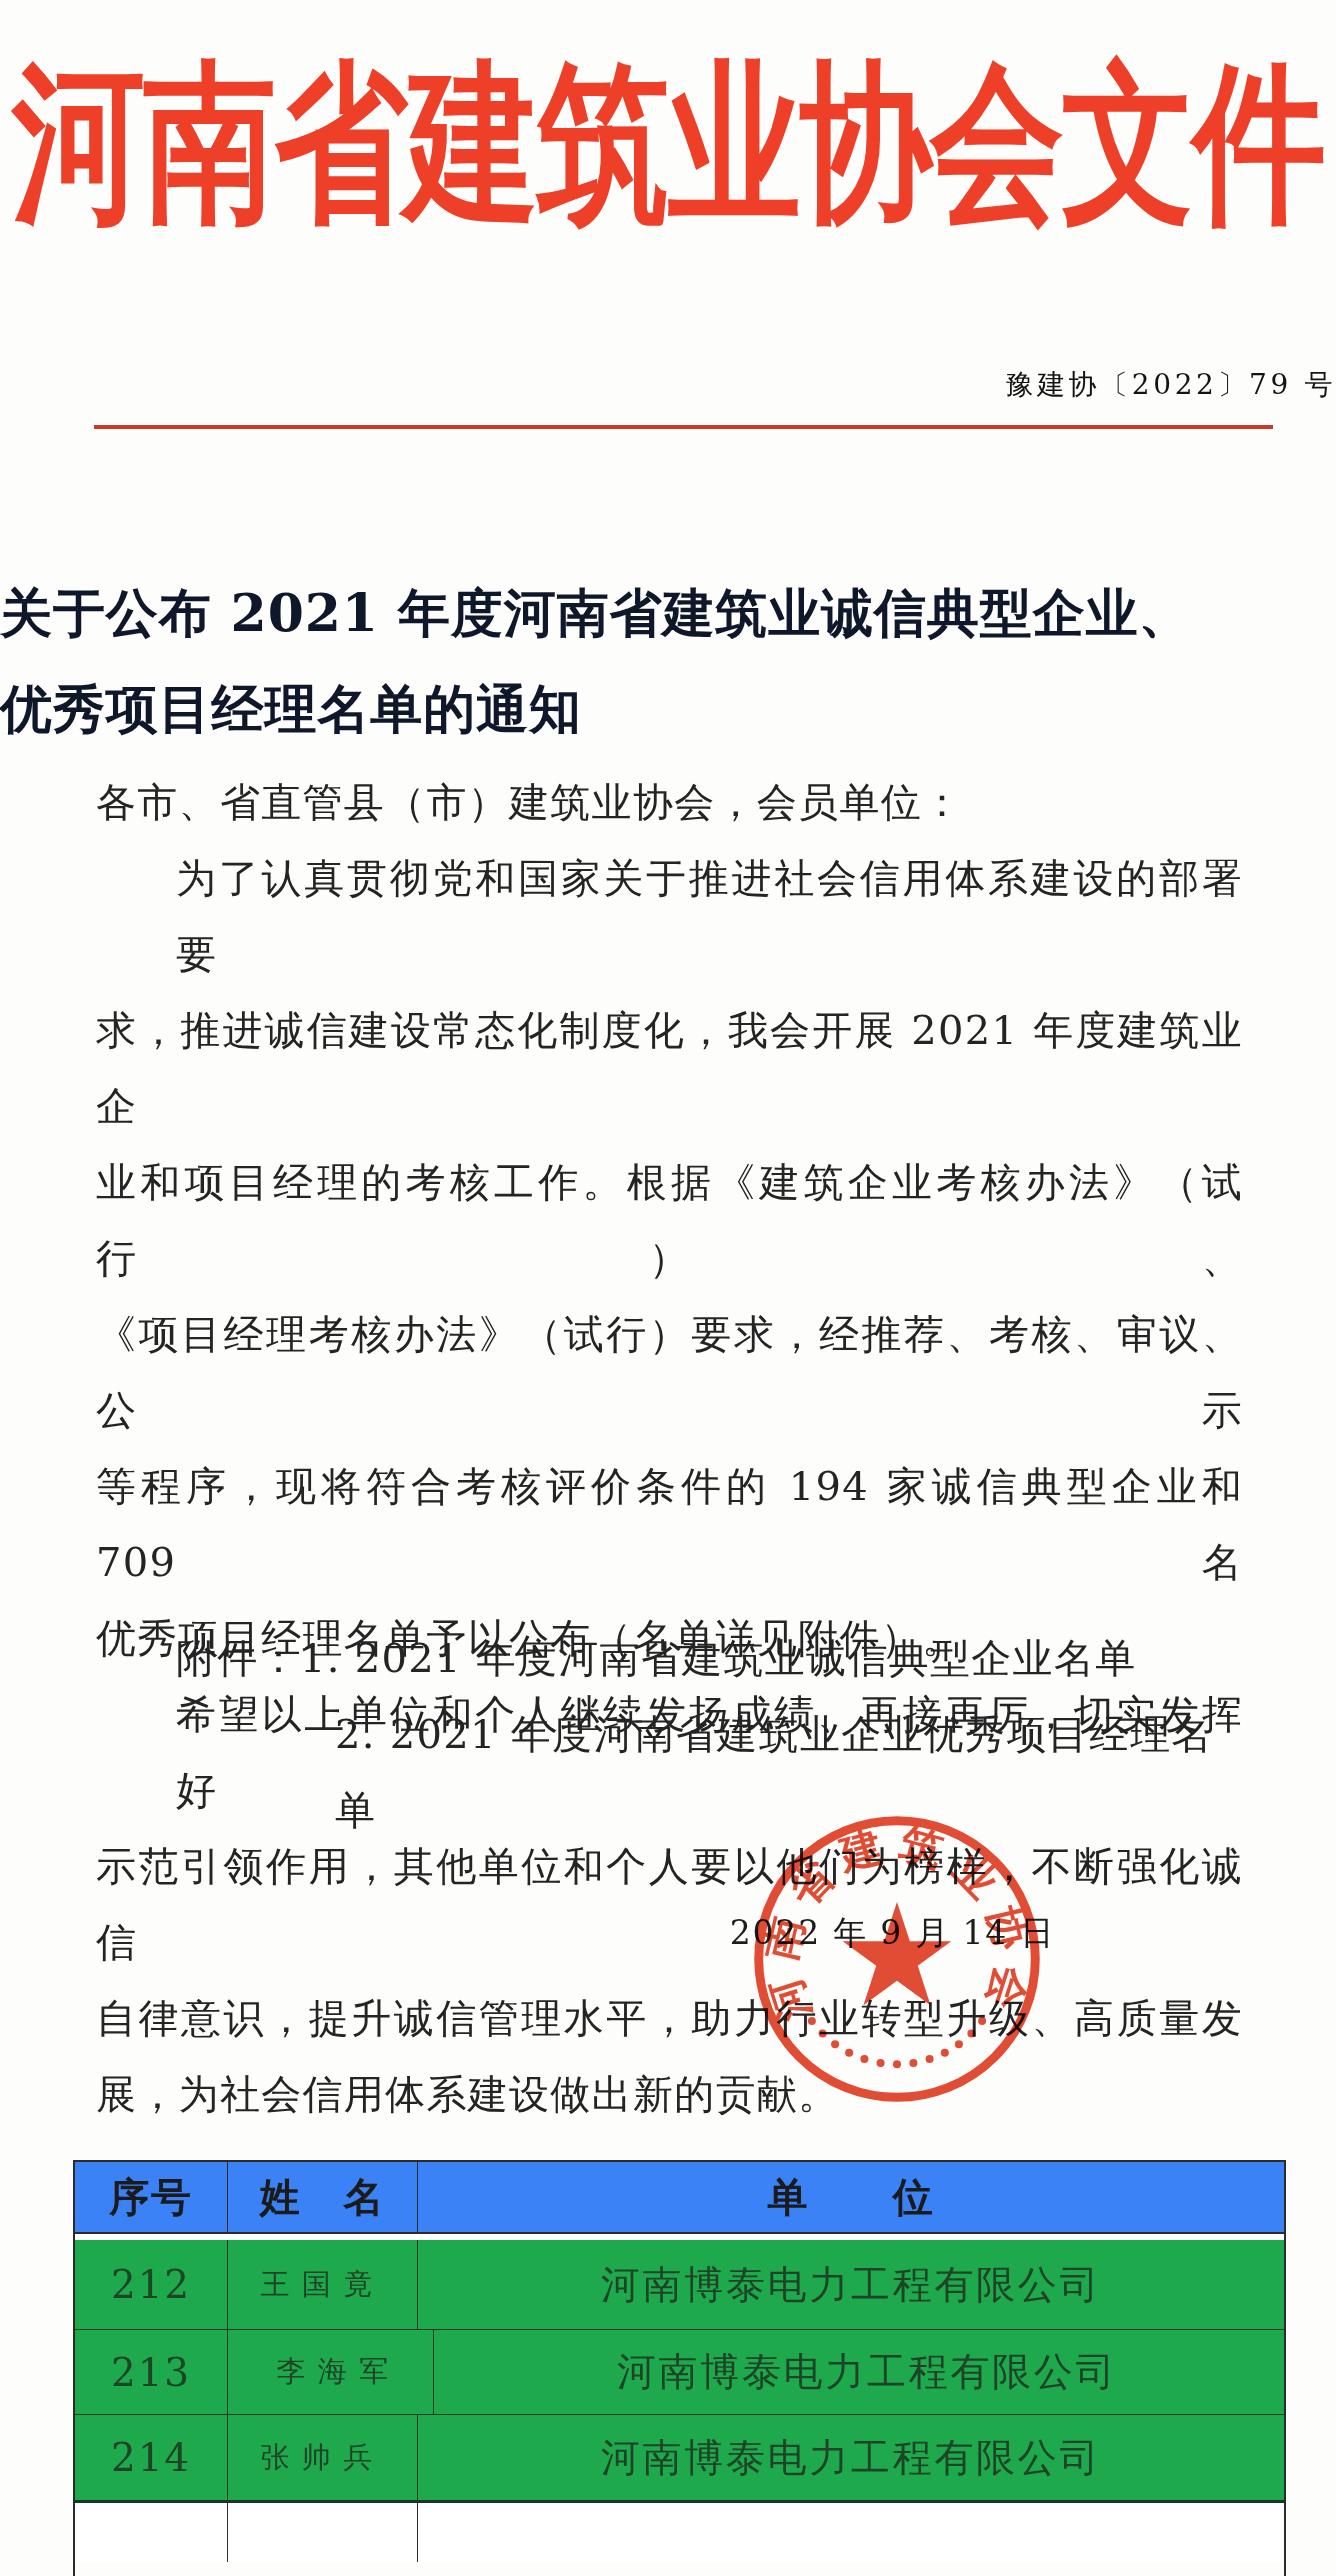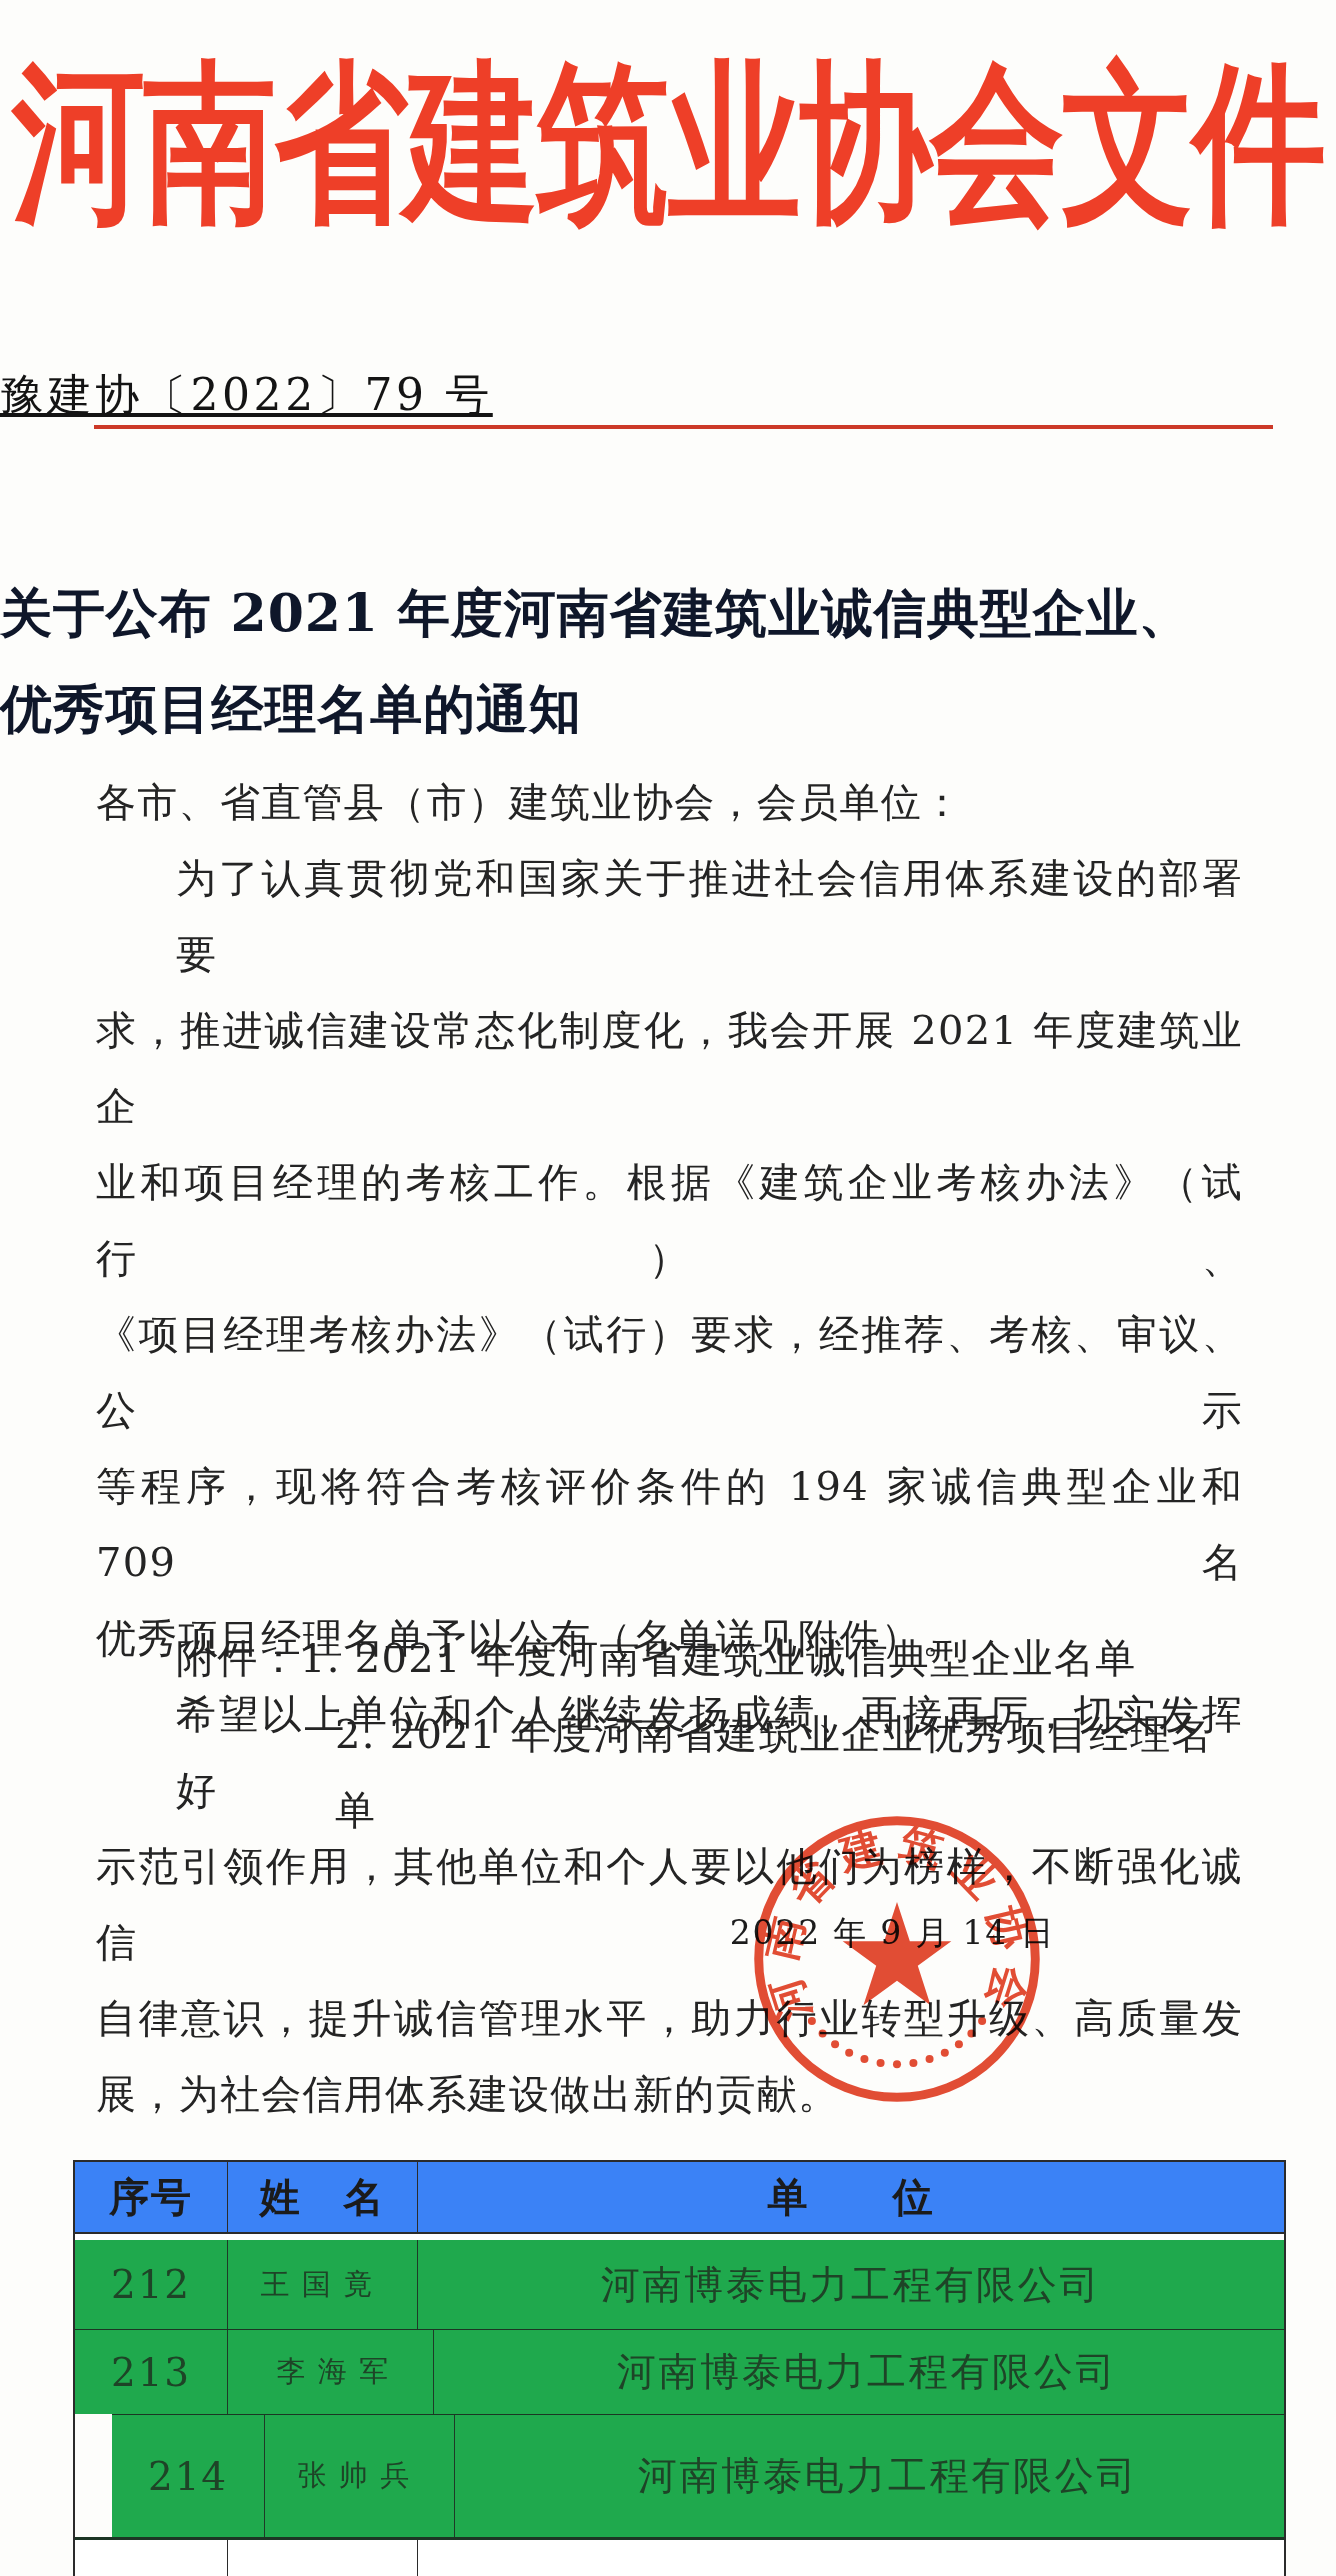--- a/index.html
+++ b/index.html
@@ -20,24 +20,23 @@
     font-size:133px;font-weight:700;
     letter-spacing:-1.8px;
     color:#ee3f28;
     line-height:142px;
     transform:scaleY(1.30);
     transform-origin:center top;
     white-space:nowrap;
   }
   .doc-number{
     position:absolute;top:366px;left:0;width:1336px;
-    text-align:left;
-    font-size:44px;color:#141414;letter-spacing:3.6px;
-    white-space:nowrap;
-    text-decoration:underline;
+    text-align:right;
+    font-size:28px;color:#141414;letter-spacing:3.6px;
+    white-space:nowrap;
   }
   .red-line{
     position:absolute;top:425px;left:94px;width:1179px;height:4.4px;
     background:#cc3928;
   }
   
   .doc-title{
     position:absolute;top:565px;left:0;width:1336px;
     text-align:left;
     font-size:52px;font-weight:700;color:#0f172a;
@@ -91,21 +90,21 @@
   .head-row .t-cell{font-size:40px;font-weight:600;color:#1b1b1b;letter-spacing:1.8px;}
   .head-row .c-no,.head-row .c-name{border-right:1.8px solid #2b2b2b;}
   .green-gap{height:6.2px;background:#ffffff;}
   .green-row{background:#1fa94d;}
   .green-row .t-cell{color:#1e4427;}
   .green-row .c-no{font-size:39px;letter-spacing:1.8px;border-right:1.8px solid #1e3a27;}
   .green-row .c-name{font-size:29px;letter-spacing:12.4px;border-right:1.8px solid #1e3a27;}
   .green-row .c-unit{font-size:39px;letter-spacing:2.7px;}
   .gr-1{height:89px;}
   .gr-2{height:85px;border-top:1.8px solid #1c3524;gap:16px;}
-  .gr-3{height:123px;border-top:1.8px solid #1c3524;margin-left:37px;}
+  .gr-3{height:86px;border-top:1.8px solid #1c3524;}
   .green-end{height:2.7px;background:#1c3524;}
   .partial-row{height:59px;background:#ffffff;}
   .partial-row .c-no,.partial-row .c-name{border-right:1.8px solid #2b2b2b;}
 </style>
 </head>
 <body>
 
 <div id="page">
 
   <div class="org-header">河南省建筑业协会文件</div>

